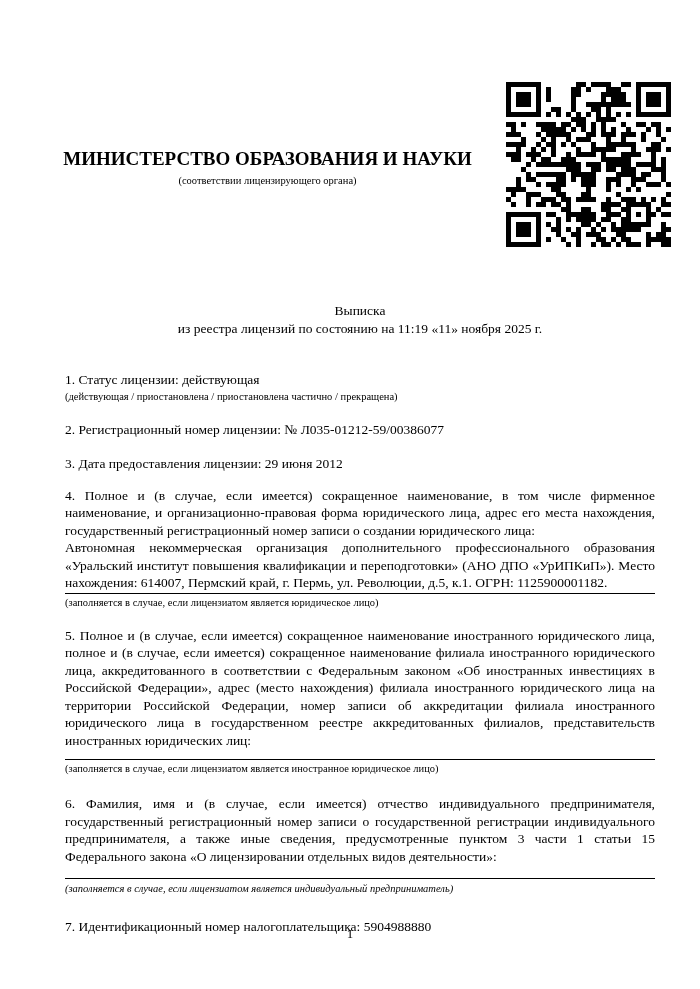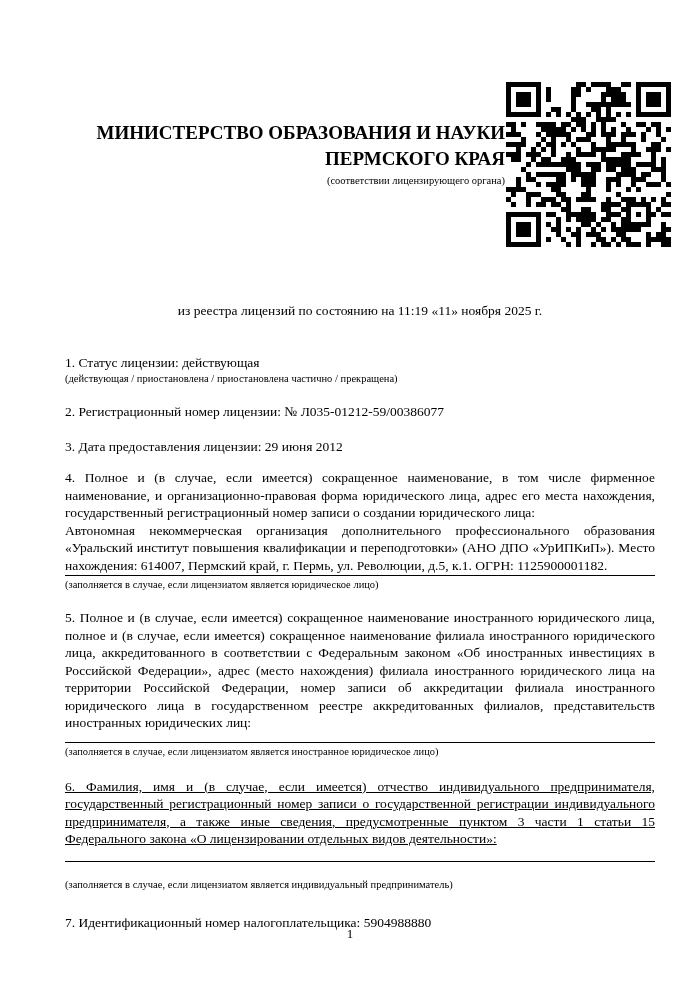--- a/index.html
+++ b/index.html
@@ -10,22 +10,22 @@
     background:#ffffff;
     color:#000000;
     font-family:"Liberation Serif", serif;
     overflow:hidden;
   }
   .qr-box {
     position:absolute; top:82px; left:506px;
     width:165px; height:165px;
   }
   .org-block {
-    position:absolute; top:120px; left:30px; width:475px;
-    text-align:right;
+    position:absolute; top:146px; left:30px; width:475px;
+    text-align:center;
   }
   .org-name {
     font-weight:bold; font-size:19px; line-height:26px;
   }
   .org-caption {
     font-size:10.5px; line-height:13px; margin-top:2px;
   }
   .content {
     position:absolute; top:0; left:65px; width:590px;
     font-size:13.5px; line-height:17.5px;
@@ -39,23 +39,23 @@
   .field-regnum { margin-top:18px; }
   .field-date { margin-top:17px; }
   .para { text-align:justify; }
   .para-4 { margin-top:14px; }
   .rule { border-top:1.8px solid #000; height:0; }
   .rule-4 { margin-top:1px; }
   .caption-4 { margin-top:2px; }
   .para-5 { margin-top:18px; }
   .rule-5 { margin-top:10px; }
   .caption-5 { margin-top:2px; }
-  .para-6 { margin-top:20px;text-decoration:underline; }
+  .para-6 { margin-top:20px; }
   .rule-6 { margin-top:13px; }
-  .caption-6 { margin-top:16px; }
+  .caption-6 { margin-top:3px;font-style:italic; }
   .field-inn { margin-top:23px; }
   .page-footer {
     position:absolute; top:926px; left:0; width:700px;
     text-align:center; font-size:13px;
   }
 </style>
 </head>
 <body>
 
 <div class="page">
@@ -596,27 +596,27 @@
         <rect x="125" y="160" width="5" height="5" fill="#000000"></rect>
         <rect x="130" y="160" width="5" height="5" fill="#000000"></rect>
         <rect x="140" y="160" width="5" height="5" fill="#000000"></rect>
         <rect x="155" y="160" width="5" height="5" fill="#000000"></rect>
         <rect x="160" y="160" width="5" height="5" fill="#000000"></rect>
       </svg>
   </div>
 
   <div class="org-block">
     <div class="org-name">МИНИСТЕРСТВО ОБРАЗОВАНИЯ И НАУКИ</div>
-    <div class="org-name">ПЕРМСКОГО КРАЯ</div>
     <div class="org-caption">(соответствии лицензирующего органа)</div>
   </div>
 
   <div class="content">
 
     <div class="doc-title">
+      <div>Выписка</div>
       <div>из реестра лицензий по состоянию на 11:19 «11» ноября 2025 г.</div>
     </div>
 
     <div class="field-status">1. Статус лицензии: действующая</div>
     <div class="small-caption caption-status">(действующая / приостановлена / приостановлена частично / прекращена)</div>
 
     <div class="field-regnum">2. Регистрационный номер лицензии: № Л035-01212-59/00386077</div>
 
     <div class="field-date">3. Дата предоставления лицензии: 29 июня 2012</div>
 

